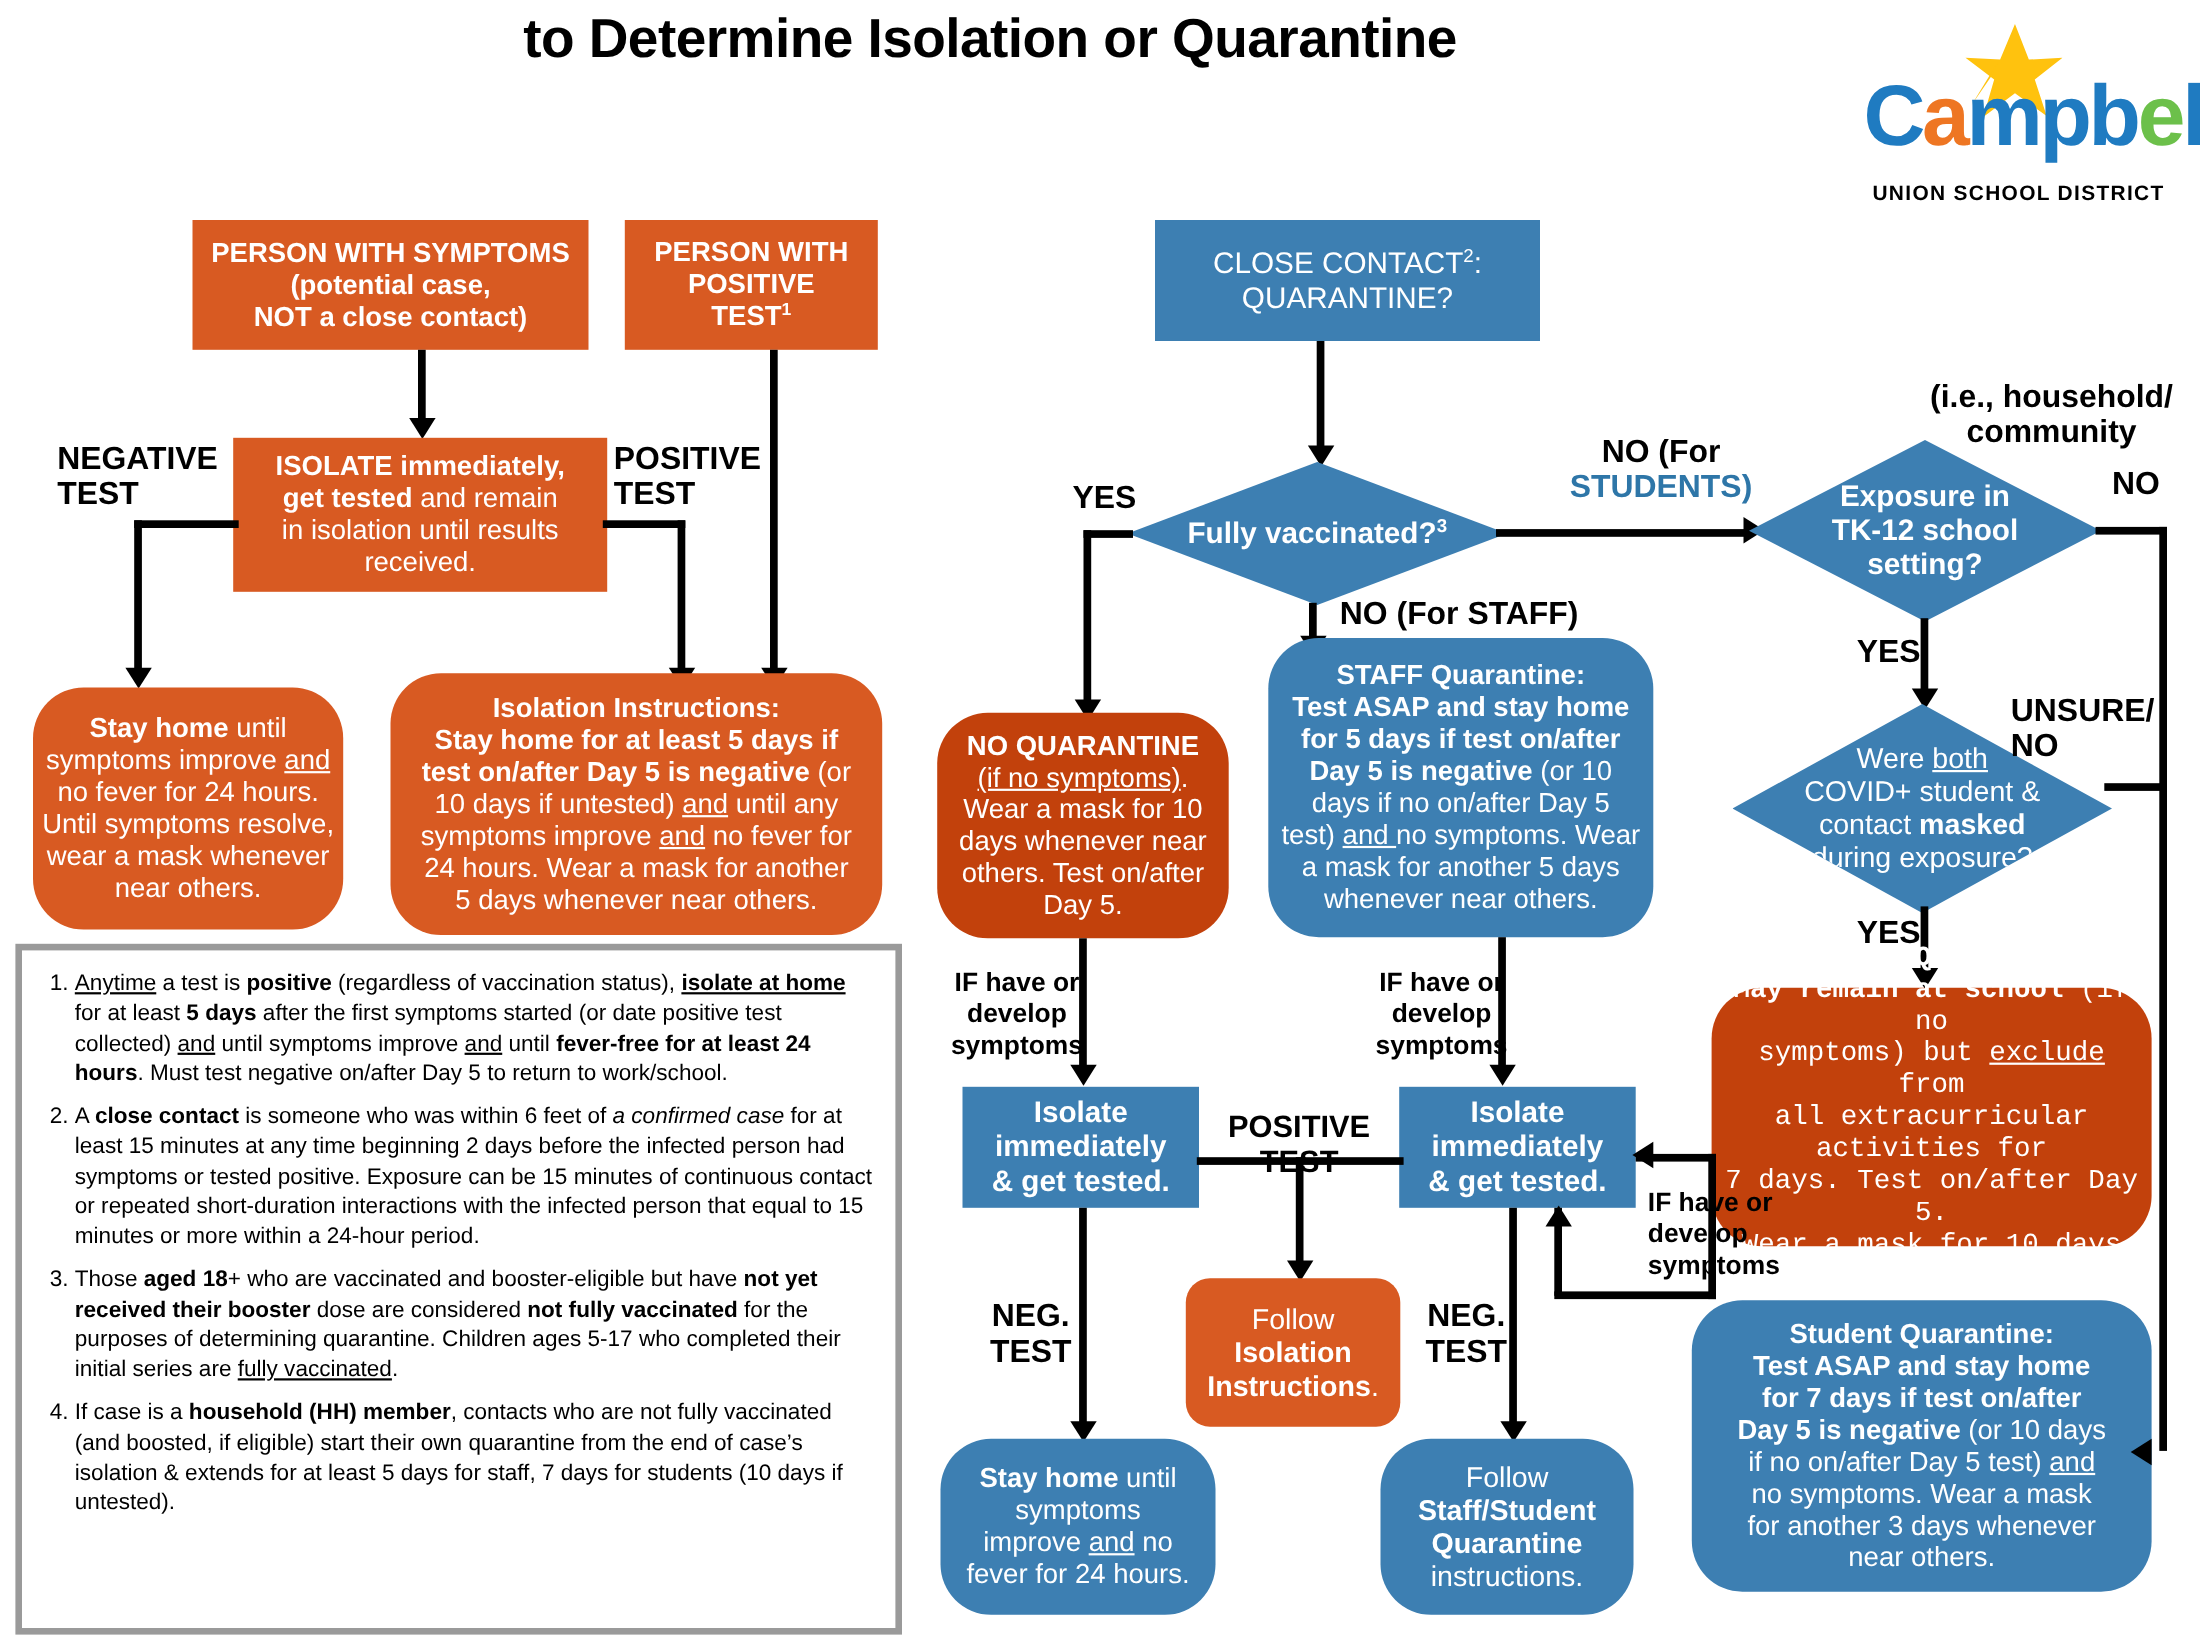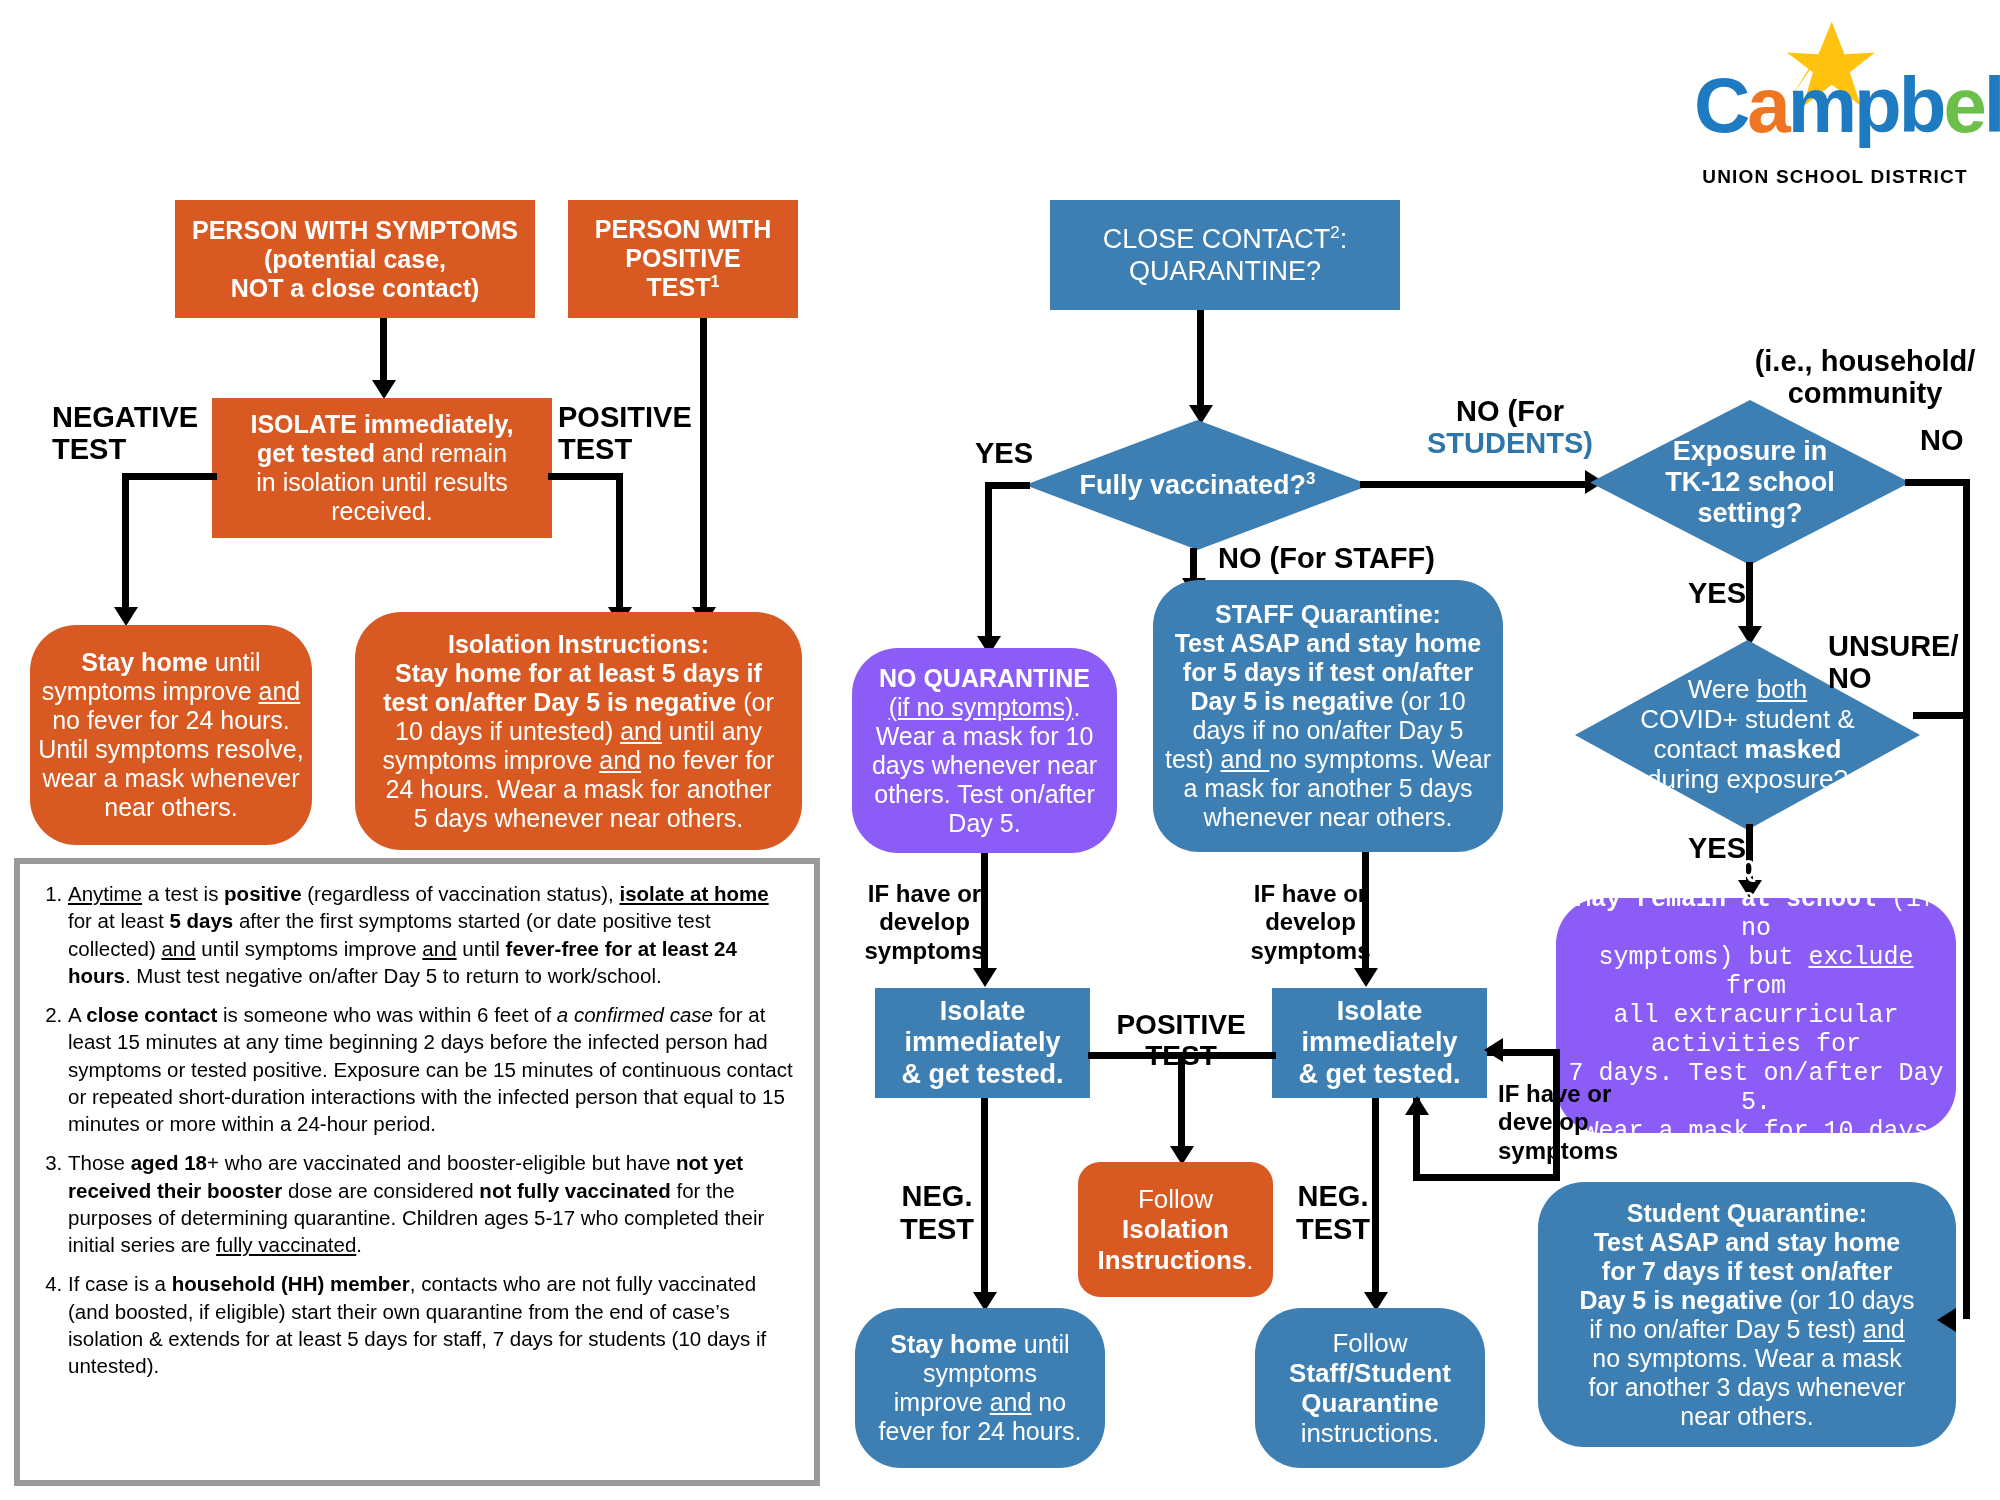--- a/index.html
+++ b/index.html
@@ -26,21 +26,21 @@
   .lg-green{color:#6CC04A;}
   #logo-sub{position:absolute;left:10px;top:148px;width:290px;text-align:center;
      font-size:19px;font-weight:bold;letter-spacing:1.2px;color:#000000;}
 
   
   .node{position:absolute;box-sizing:border-box;display:flex;align-items:center;
         justify-content:center;text-align:center;color:#fff;line-height:1.16;
         padding:6px 8px;}
   .orange{background:#D85A22;}
   .blue{background:#3D7FB2;}
-  .green{background:#8b5cf6;}
+  .green{background:#c2410c;}
   .rounded{border-radius:46px;}
   .rounded-sm{border-radius:22px;}
   .node b{font-weight:bold;}
   .node u{text-decoration:underline;}
 
   
   .diamond{position:absolute;display:flex;align-items:center;justify-content:center;
      text-align:center;color:#fff;line-height:1.15;
      clip-path:polygon(50% 0%,100% 50%,50% 100%,0% 50%);}
   .diamond .dtxt{padding:0 12px;width:78%;}
@@ -67,20 +67,21 @@
   #notes ol{margin:0;padding-left:34px;font-size:20.5px;line-height:1.33;}
   #notes li{margin-bottom:12px;}
   #notes b{font-weight:bold;}
   #notes u{}
   #notes i{font-style:italic;}
 </style>
 </head>
 <body>
 
 <div class="abs" id="title-block">
+  <div class="title-line" id="title-2">to Determine Isolation or Quarantine</div>
 </div>
 
 <div class="abs" id="logo">
   <svg id="logo-star" viewBox="0 0 100 100">
     <polygon points="52,2 66,38 100,36 72,58 84,95 52,72 20,96 31,58 2,36 37,38" fill="#FFC20E"></polygon>
     <polygon points="37,38 2,36 12,86 22,56" fill="#FFC20E" opacity="0"></polygon>
     <polygon points="35,40 8,84 30,52" fill="#FFC20E"></polygon>
   </svg>
   <div id="logo-word"><span class="lg-blue">C</span><span class="lg-orange">a</span><span class="lg-blue">mpb</span><span class="lg-green">e</span><span class="lg-blue">ll</span></div>
   <div id="logo-sub">UNION SCHOOL DISTRICT</div>

